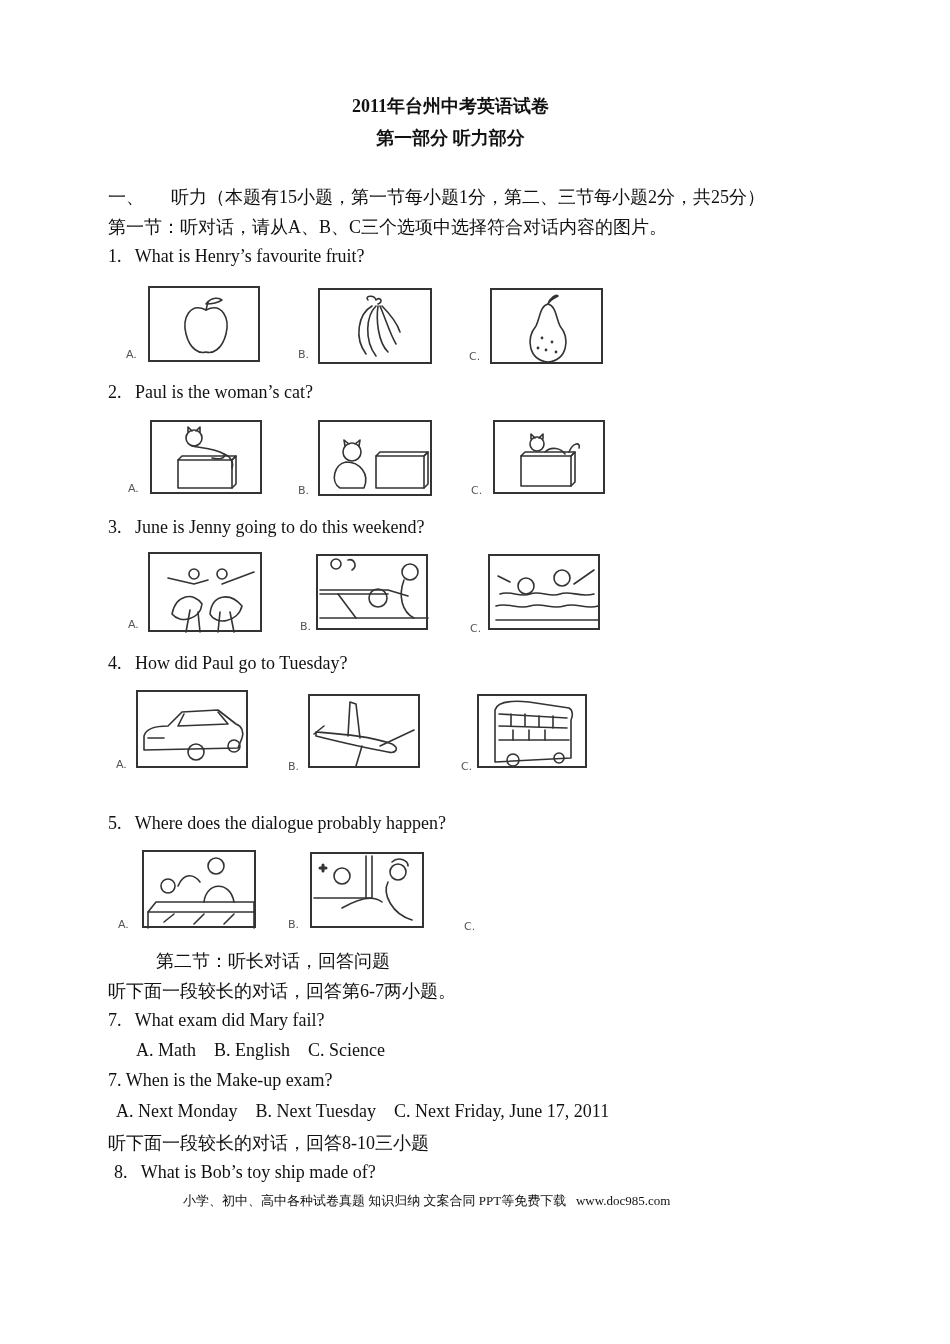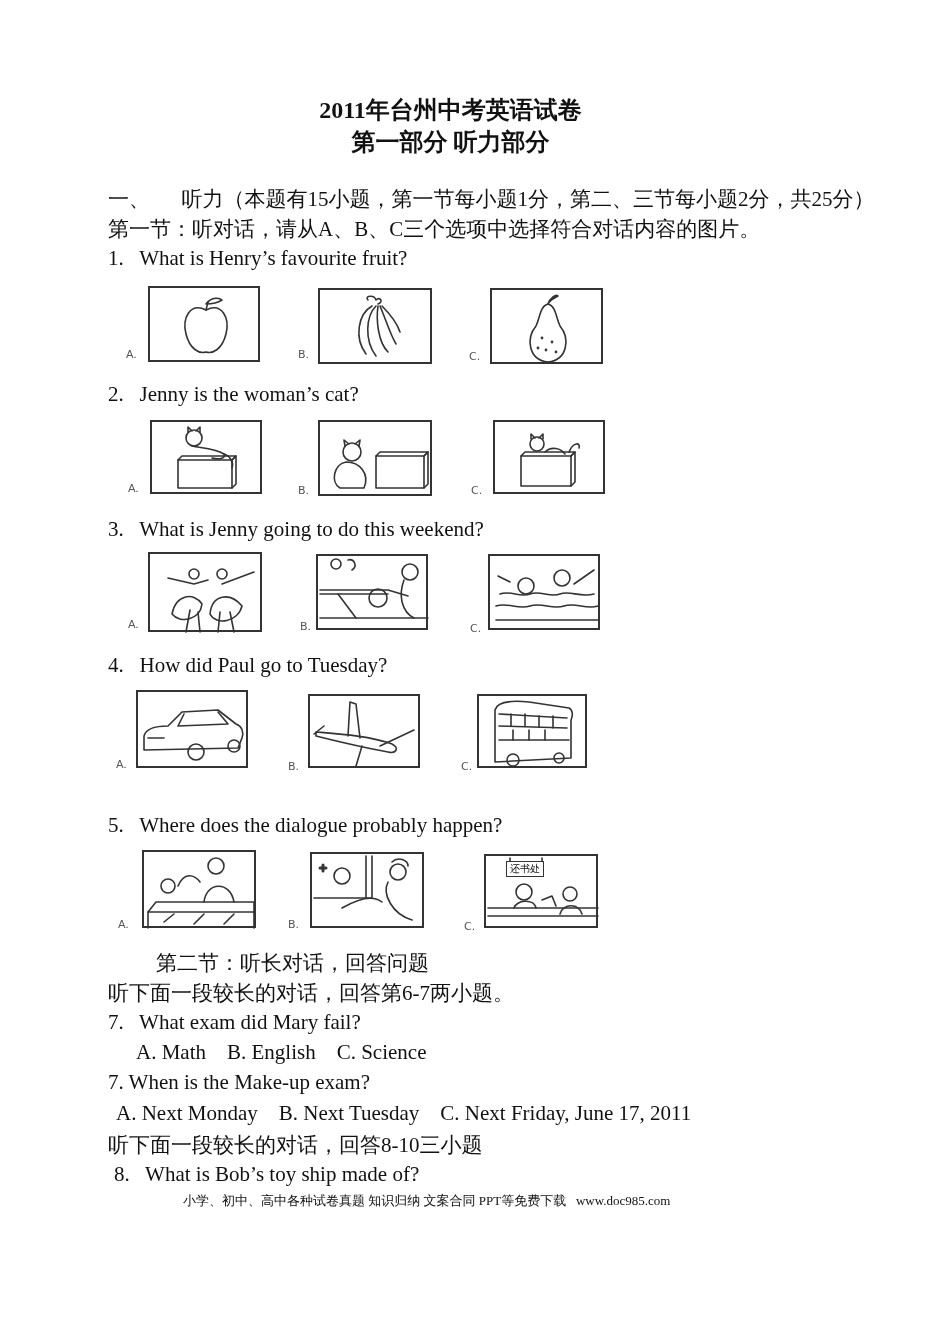--- a/index.html
+++ b/index.html
@@ -1,22 +1,22 @@
 <!DOCTYPE html>
 <html><head>
 <meta charset="utf-8">
 <style>
   html, body { margin: 0; padding: 0; background: #ffffff; }
   body {
     width: 950px; height: 1344px; position: relative; overflow: hidden;
     font-family: "Liberation Serif", "DejaVu Serif", serif; color: #111;
   }
   .abs { position: absolute; white-space: nowrap; }
-  .title { font-size: 24px; font-weight: bold; left: 0; width: 901px; text-align: center; }
-  .line { font-size: 21px; left: 108px; }
+  .title { font-size: 18px; font-weight: bold; left: 0; width: 901px; text-align: center; }
+  .line { font-size: 18px; left: 108px; }
   .footer { font-size: 13px; left: 183px; }
   .pic { position: absolute; }
   .frame {
     position: absolute; border: 2px solid #333; background: #fff;
     box-sizing: border-box;
   }
   .lbl {
     position: absolute; font-family: "DejaVu Sans", sans-serif; font-size: 11px; color: #555;
   }
   svg { position: absolute; left: 0; top: 0; }
@@ -73,21 +73,21 @@
             <circle cx="54" cy="60" r="0.6"></circle>
             <circle cx="64" cy="62" r="0.6"></circle>
             <circle cx="46" cy="58" r="0.6"></circle>
           </svg>
       </div>
     </div>
   </div>
 
   <div class="abs line" style="top:382px;">
     <span>2.</span>&nbsp;&nbsp;
-    <span>Jenny is the woman’s cat?</span>
+    <span>Paul is the woman’s cat?</span>
   </div>
   <div>
     <div class="pic" style="left:122px;top:418px;width:150px;height:80px;">
       <span class="lbl" style="left:6px;top:64px;">A.</span>
       <div class="frame" style="left:28px;top:2px;width:112px;height:74px;">
         <svg width="112" height="74">
             <path d="M26 38 L80 38 L84 34 L30 34 Z"></path>
             <path d="M26 38 L26 66 L80 66 L80 38"></path>
             <path d="M80 38 L84 34 L84 62 L80 66"></path>
             <circle cx="42" cy="16" r="8"></circle>
@@ -121,21 +121,21 @@
             <path d="M36 17 L36 12 L40 16 M48 17 L48 12 L44 16"></path>
             <path d="M50 30 C56 24 66 26 70 32"></path>
             <path d="M74 30 C78 20 86 20 84 26"></path>
           </svg>
       </div>
     </div>
   </div>
 
   <div class="abs line" style="top:517px;">
     <span>3.</span>&nbsp;&nbsp;
-    <span>What is Jenny going to do this weekend?</span>
+    <span>June is Jenny going to do this weekend?</span>
   </div>
   <div>
     <div class="pic" style="left:122px;top:552px;width:150px;height:82px;">
       <span class="lbl" style="left:6px;top:66px;">A.</span>
       <div class="frame" style="left:26px;top:0;width:114px;height:80px;">
         <svg width="114" height="80">
             <circle cx="44" cy="20" r="5"></circle>
             <circle cx="72" cy="20" r="5"></circle>
             <path d="M18 24 L44 30 L58 26"></path>
             <path d="M72 30 L104 18"></path>
@@ -250,32 +250,20 @@
             <circle cx="30" cy="22" r="8"></circle>
             <circle cx="86" cy="18" r="8"></circle>
             <path d="M80 8 C86 2 96 6 96 12"></path>
             <path d="M76 28 C70 40 80 60 100 66"></path>
             <path d="M30 54 C44 46 60 40 70 48"></path>
           </svg>
       </div>
     </div>
     <div class="pic" style="left:456px;top:850px;width:150px;height:82px;">
       <span class="lbl" style="left:8px;top:70px;">C.</span>
-      <div class="frame" style="left:28px;top:4px;width:114px;height:74px;">
-        <svg width="114" height="74">
-            <path d="M2 52 L112 52 M2 60 L112 60"></path>
-            <circle cx="38" cy="36" r="8"></circle>
-            <path d="M28 52 C30 44 48 42 50 52"></path>
-            <circle cx="84" cy="38" r="7"></circle>
-            <path d="M74 58 C76 48 92 46 96 58"></path>
-            <path d="M56 44 L66 40 L70 50"></path>
-            <path d="M24 2 L24 6 M56 2 L56 6"></path>
-          </svg>
-        <div class="sign" style="left:20px;top:5px;">还书处</div>
-      </div>
     </div>
   </div>
 
   <div class="abs line" style="top:949px;margin-left:48px;">第二节：听长对话，回答问题</div>
   <div class="abs line" style="top:979px;">听下面一段较长的对话，回答第6-7两小题。</div>
   <div class="abs line" style="top:1010px; white-space:pre;">7.   What exam did Mary fail?</div>
   <div class="abs line" style="top:1040px; left:136px; white-space:pre;">A. Math    B. English    C. Science</div>
   <div class="abs line" style="top:1070px;">7. When is the Make-up exam?</div>
   <div class="abs line" style="top:1101px; left:116px; white-space:pre;">A. Next Monday    B. Next Tuesday    C. Next Friday, June 17, 2011</div>
   <div class="abs line" style="top:1131px;">听下面一段较长的对话，回答8-10三小题</div>

